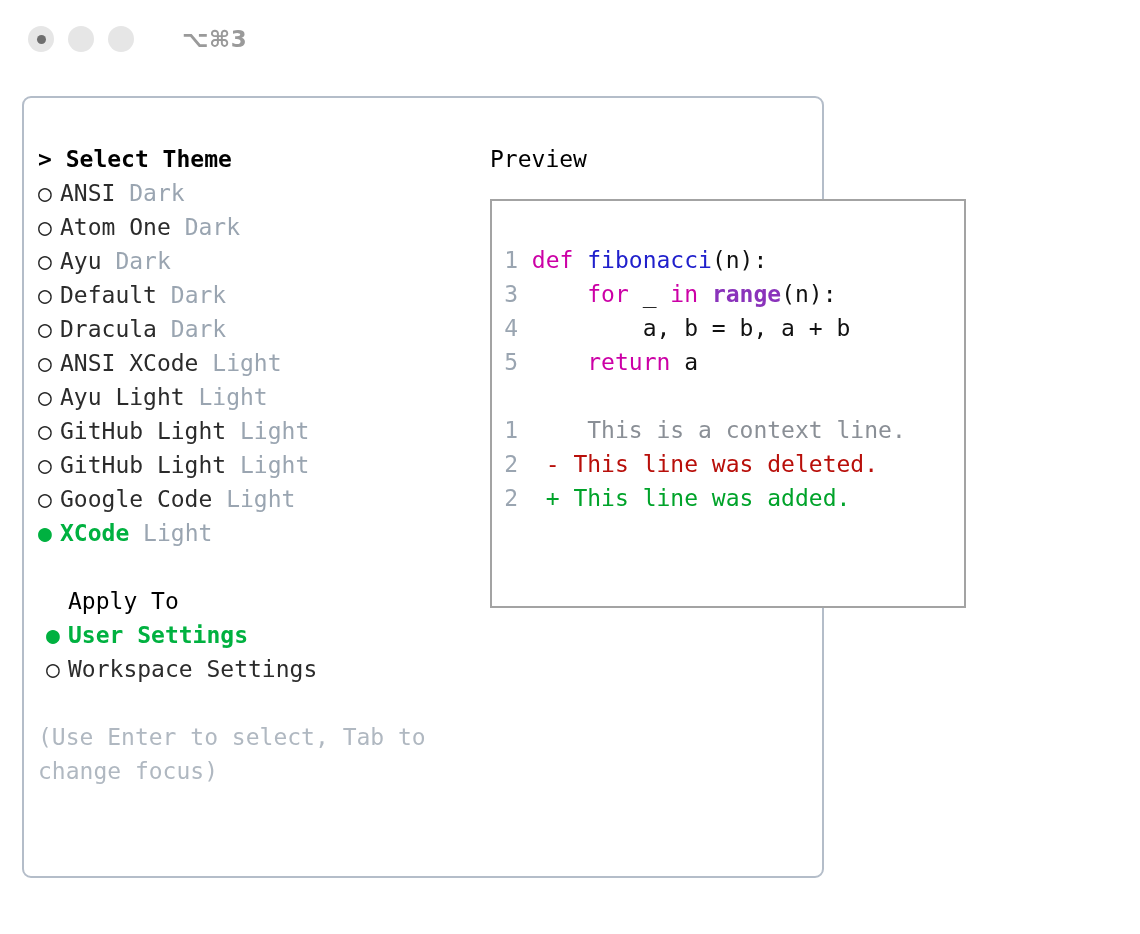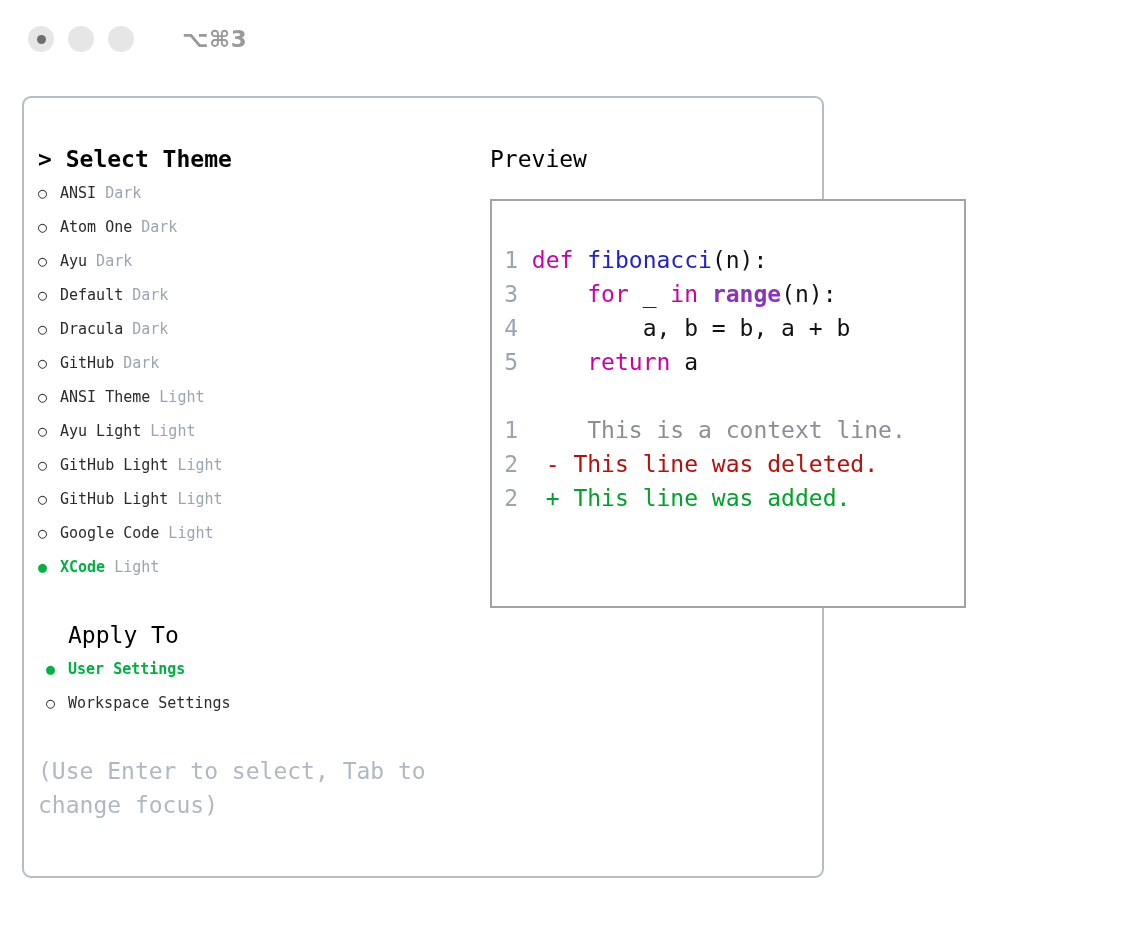--- a/index.html
+++ b/index.html
@@ -85,21 +85,21 @@
   }
   .section-header {
     font-size: 23px;
     line-height: 34px;
     color: #000000;
     white-space: pre;
   }
   .section-header.bold { font-weight: bold; }
 
   .opt-row {
-    font-size: 15px;
+    font-size: 23px;
     line-height: 34px;
     color: #2b2b2b;
     white-space: pre;
     display: block;
   }
   .marker {
     display: inline-block;
     width: 22px;
     white-space: pre;
   }
@@ -190,22 +190,21 @@
 
     <div id="theme-column">
       <div class="section-header bold">&gt; Select Theme</div>
 
       <div id="theme-list">
           <div class="opt-row"><span class="marker">○</span><span class="opt-name">ANSI</span><span class="opt-variant"> Dark</span></div>
           <div class="opt-row"><span class="marker">○</span><span class="opt-name">Atom One</span><span class="opt-variant"> Dark</span></div>
           <div class="opt-row"><span class="marker">○</span><span class="opt-name">Ayu</span><span class="opt-variant"> Dark</span></div>
           <div class="opt-row"><span class="marker">○</span><span class="opt-name">Default</span><span class="opt-variant"> Dark</span></div>
           <div class="opt-row"><span class="marker">○</span><span class="opt-name">Dracula</span><span class="opt-variant"> Dark</span></div>
-          <div class="opt-row"><span class="marker">○</span><span class="opt-name">GitHub</span><span class="opt-variant"> Dark</span></div>
-          <div class="opt-row"><span class="marker">○</span><span class="opt-name">ANSI Theme</span><span class="opt-variant"> Light</span></div>
+          <div class="opt-row"><span class="marker">○</span><span class="opt-name">ANSI XCode</span><span class="opt-variant"> Light</span></div>
           <div class="opt-row"><span class="marker">○</span><span class="opt-name">Ayu Light</span><span class="opt-variant"> Light</span></div>
           <div class="opt-row"><span class="marker">○</span><span class="opt-name">GitHub Light</span><span class="opt-variant"> Light</span></div>
           <div class="opt-row"><span class="marker">○</span><span class="opt-name">GitHub Light</span><span class="opt-variant"> Light</span></div>
           <div class="opt-row"><span class="marker">○</span><span class="opt-name">Google Code</span><span class="opt-variant"> Light</span></div>
           <div class="opt-row selected"><span class="marker">●</span><span class="opt-name">XCode</span><span class="opt-variant"> Light</span></div>
         </div>
 
       <div id="apply-block">
         <div class="indent-head">Apply To</div>
         <div id="apply-list">

